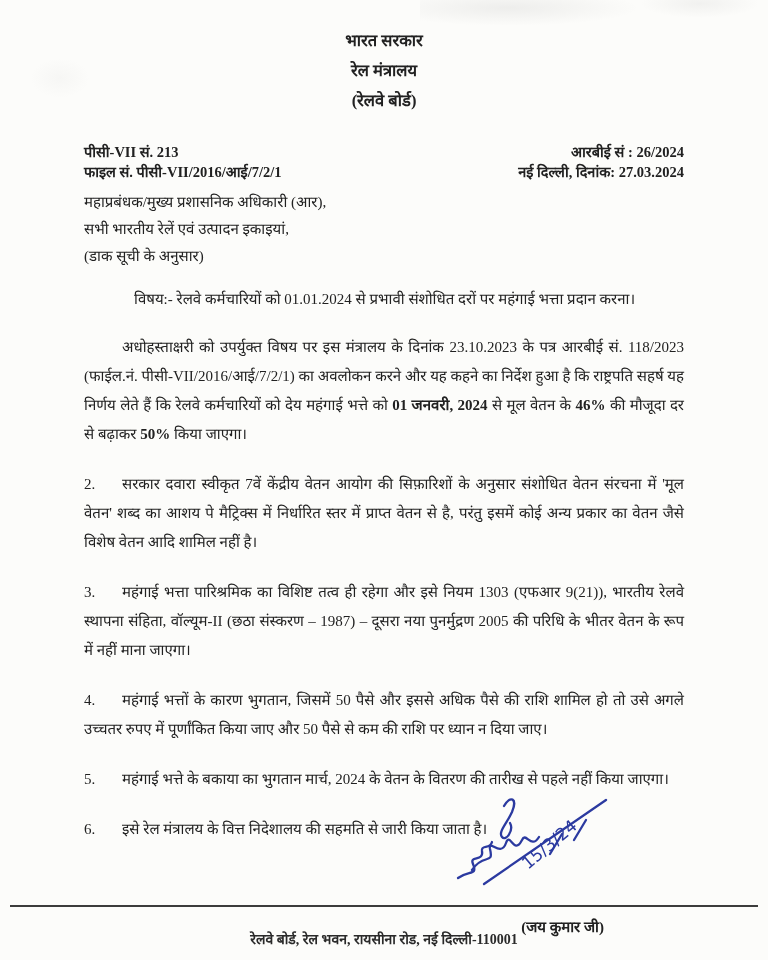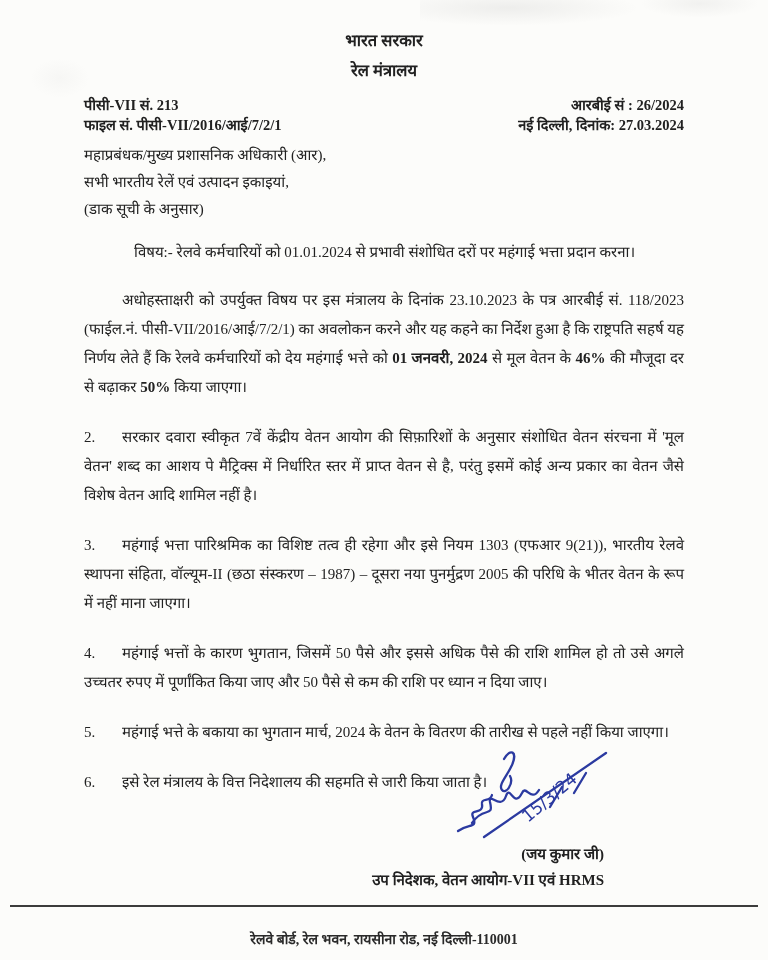--- a/index.html
+++ b/index.html
@@ -21,55 +21,56 @@
   .smudge-2{top:0;left:640px;width:120px;height:18px;
     background:radial-gradient(ellipse at 50% 20%, rgba(130,130,130,.18), rgba(130,130,130,0) 70%);}
   .smudge-3{top:58px;left:30px;width:60px;height:40px;
     background:radial-gradient(ellipse at 50% 50%, rgba(140,140,140,.10), rgba(140,140,140,0) 70%);}
 
   .content{padding:26px 84px 0 84px;}
 
   .letterhead{text-align:center;font-weight:bold;font-size:16.5px;line-height:30px;}
 
   .ref-row{display:flex;justify-content:space-between;font-weight:bold;font-size:14.5px;}
-  .ref-row.first{margin-top:8px;}
+  .ref-row.first{margin-top:25px;}
   .ref-row.second{}
 
   .addressee{margin-top:8px;line-height:27px;font-size:15px;}
 
   .subject{margin-top:16px;font-weight:normal;padding-left:50px;line-height:26px;}
 
   .para{margin:0;margin-top:21px;line-height:29px;text-align:justify;}
   .para.indented{text-indent:38px;}
   .pnum{display:inline-block;width:38px;text-indent:0;}
   b.seg{font-weight:bold;}
 
   .sig-block{margin:-52px 80px 0 auto;width:380px;text-align:right;position:relative;}
   .sig-svg{display:block;margin:0 -26px 0 auto;}
-  .sig-line{font-weight:bold;line-height:26px;}
+  .sig-line{font-weight:bold;line-height:26px;margin-top:26px;}
 
   .footer{
     position:absolute;left:10px;right:10px;bottom:12px;
     border-top:2px solid #3c3c3c;
     text-align:center;padding-top:22px;
     font-weight:bold;font-size:14px;color:#2a2a2a;
   }
 </style>
 </head>
 <body>
 
 <div class="page">
   <div class="smudge smudge-1"></div>
   <div class="smudge smudge-2"></div>
   <div class="smudge smudge-3"></div>
 
   <div class="content">
     <div class="letterhead">
       <div>भारत सरकार</div>
       <div>रेल मंत्रालय</div>
+      <div>(रेलवे बोर्ड)</div>
     </div>
 
     <div class="ref-row first">
       <span>पीसी-VII सं. 213</span>
       <span>आरबीई सं :  26/2024</span>
     </div>
     <div class="ref-row second">
       <span>फाइल सं. पीसी-VII/2016/आई/7/2/1</span>
       <span>नई दिल्ली, दिनांक: 27.03.2024</span>
     </div>

